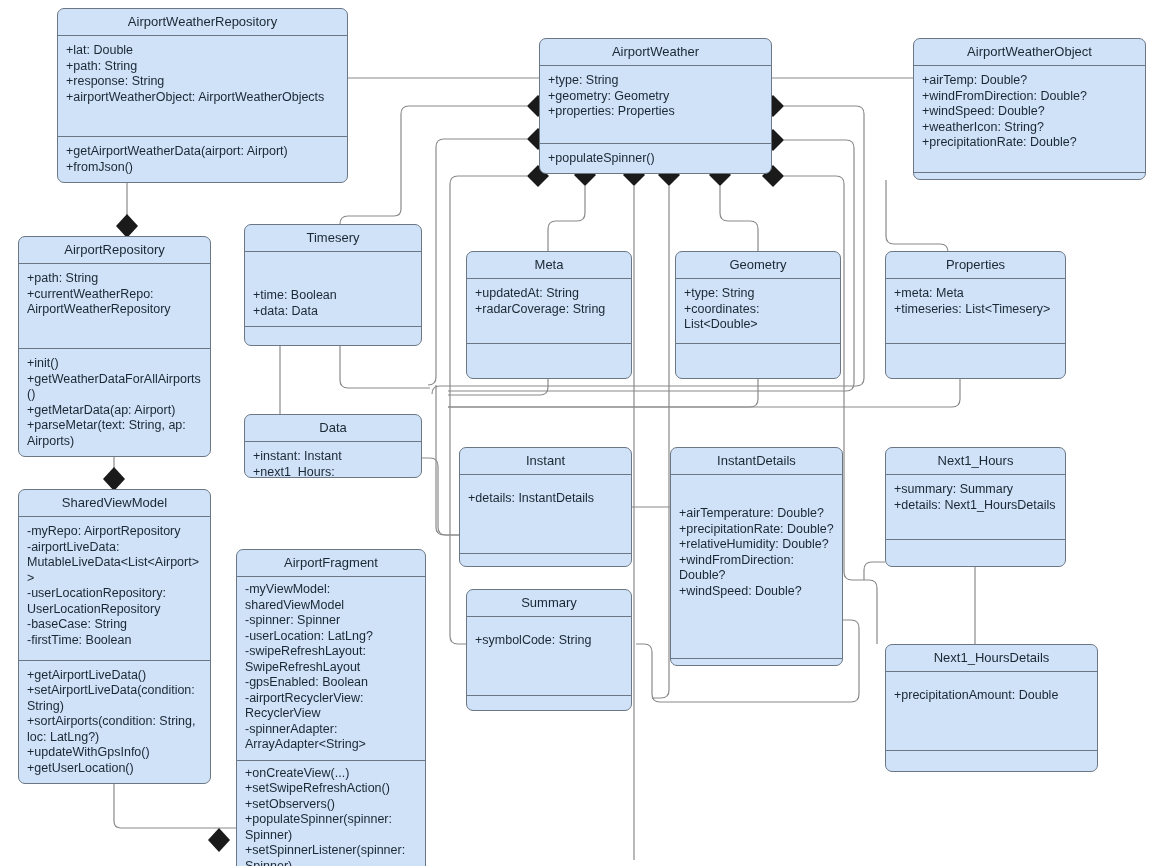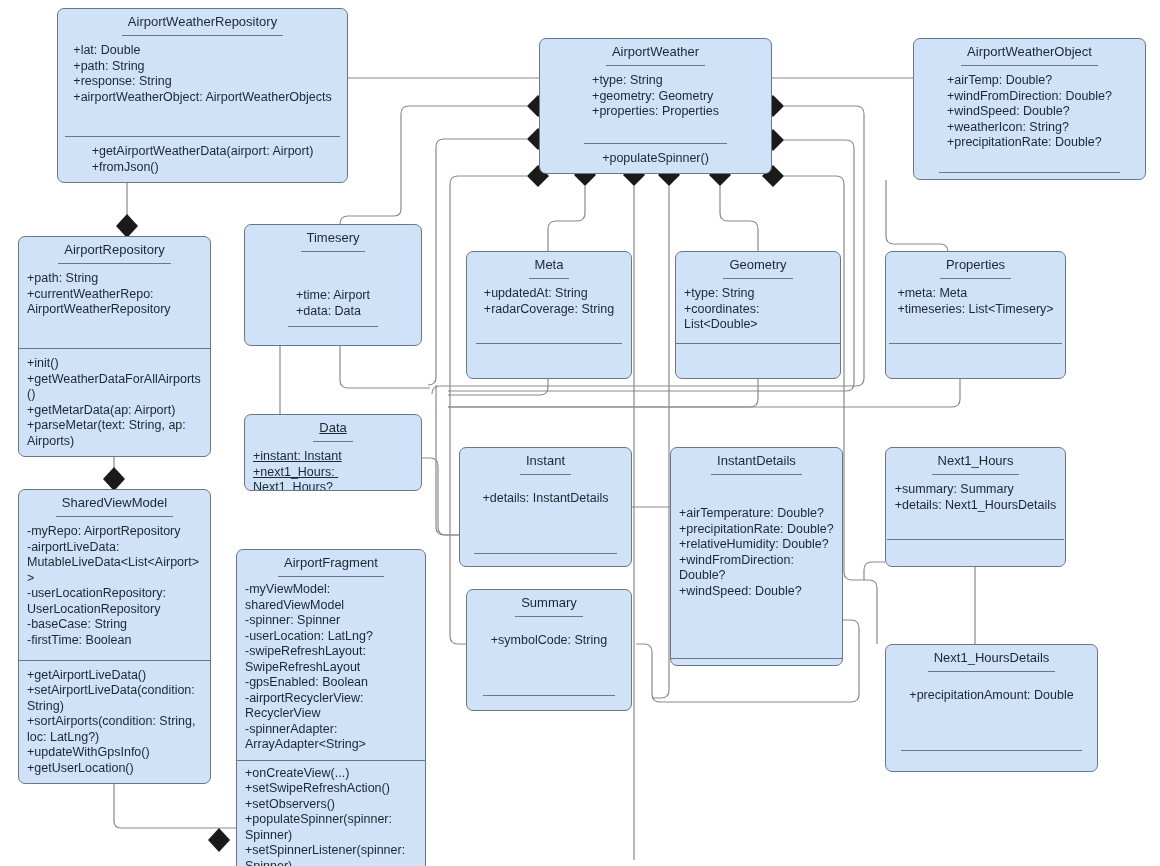--- a/index.html
+++ b/index.html
@@ -30,21 +30,20 @@
     position: absolute;
     box-sizing: border-box;
     background: #cfe2f8;
     border: 1px solid #6b7785;
     border-radius: 7px;
     color: #1b2733;
     font-size: 12.5px;
     line-height: 15.5px;
     overflow: hidden;
     z-index: 2;
-    align-items: center;
   }
   .uml .cls-title {
     text-align: center;
     padding: 5px 6px 5px 6px;
     font-size: 13px;
     line-height: 16px;
     border-bottom: 1px solid #6b7785;
     white-space: nowrap;
   }
   .uml .cls-sec {
@@ -200,21 +199,21 @@
       <div class="row">+init()</div>
       <div class="row">+getWeatherDataForAllAirports()</div>
       <div class="row">+getMetarData(ap: Airport)</div>
       <div class="row">+parseMetar(text: String, ap: Airports)</div>
     </div>
   </div>
 
   <div class="uml flex-body" style="left:244px; top:224px; width:178px; height:122px;gap:29px;">
     <div class="cls-title">Timesery</div>
     <div class="cls-sec" style="height:50px;">
-      <div class="row">+time: Airport</div>
+      <div class="row">+time: Boolean</div>
       <div class="row">+data: Data</div>
     </div>
     <div class="cls-sec grow empty"></div>
   </div>
 
   <div class="uml flex-body" style="left:466px; top:251px; width:166px; height:128px;">
     <div class="cls-title">Meta</div>
     <div class="cls-sec" style="height:50px;">
       <div class="row">+updatedAt: String</div>
       <div class="row">+radarCoverage: String</div>
@@ -251,21 +250,21 @@
     </div>
     <div class="cls-sec grow">
       <div class="row">+getAirportLiveData()</div>
       <div class="row">+setAirportLiveData(condition: String)</div>
       <div class="row">+sortAirports(condition: String, loc: LatLng?)</div>
       <div class="row">+updateWithGpsInfo()</div>
       <div class="row">+getUserLocation()</div>
     </div>
   </div>
 
-  <div class="uml flex-body" style="left:244px; top:414px; width:178px; height:77px;text-decoration:underline;">
+  <div class="uml flex-body" style="left:244px; top:414px; width:178px; height:64px;">
     <div class="cls-title">Data</div>
     <div class="cls-sec" style="height:50px;">
       <div class="row">+instant: Instant</div>
       <div class="row">+next1_Hours: Next1_Hours?</div>
     </div>
     <div class="cls-sec grow empty"></div>
   </div>
 
   <div class="uml flex-body" style="left:459px; top:447px; width:173px; height:120px;">
     <div class="cls-title">Instant</div>

